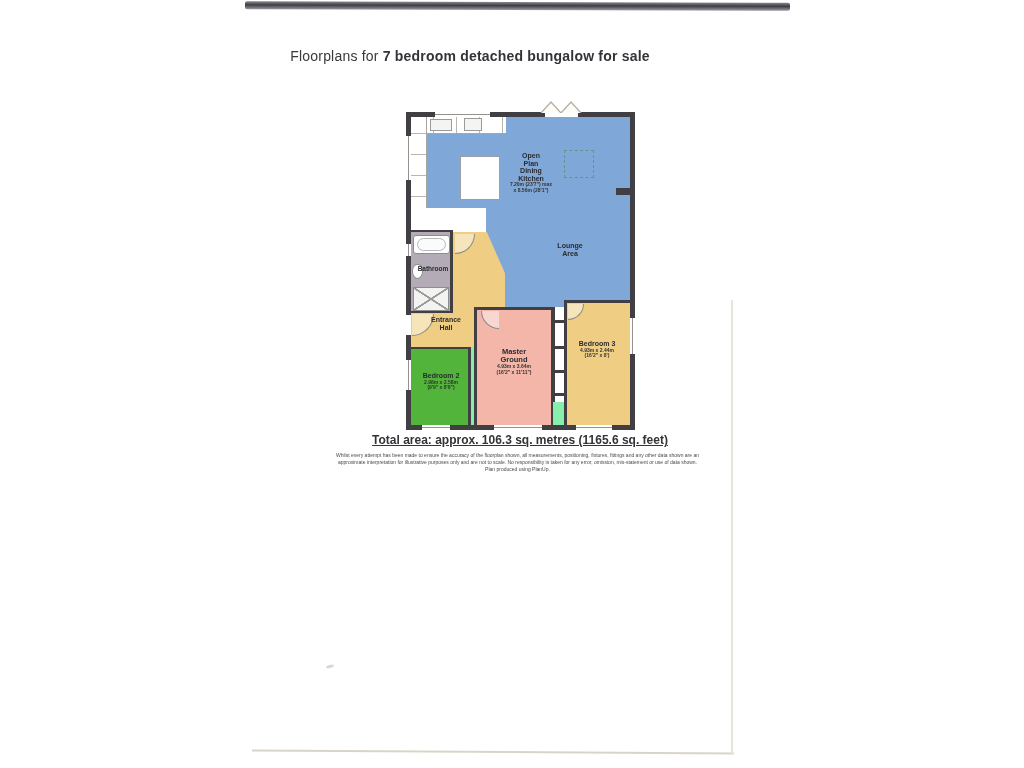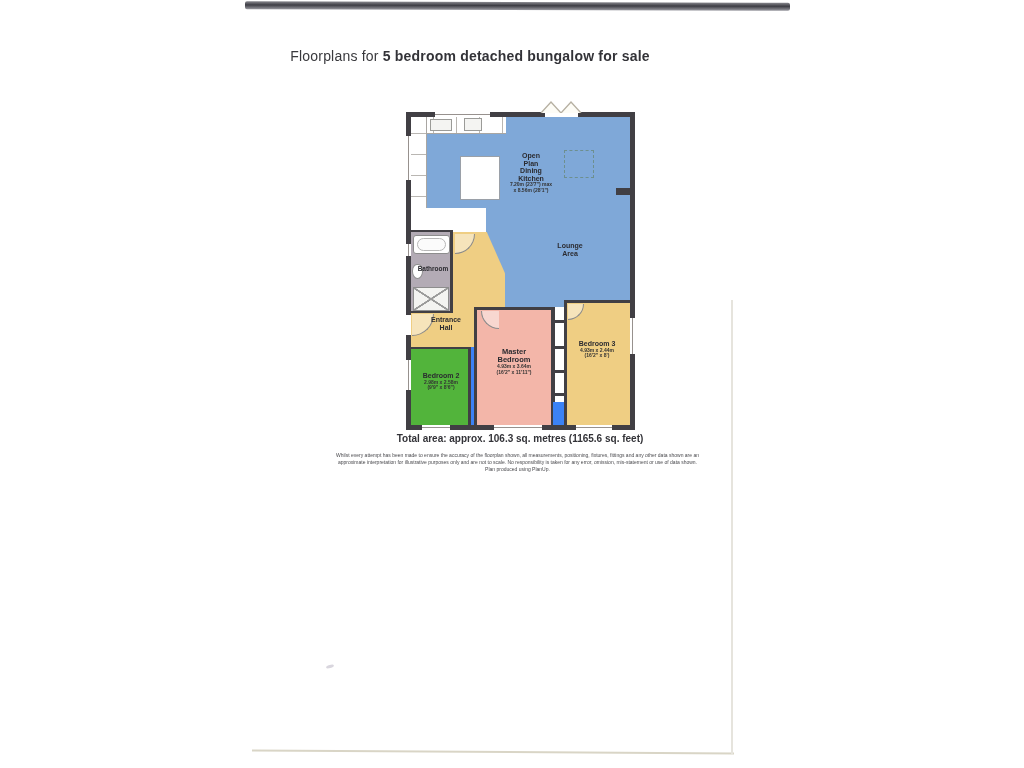--- a/index.html
+++ b/index.html
@@ -11,21 +11,21 @@
     background:linear-gradient(to bottom,#88888e 0%,#3d3d44 45%,#9a9aa1 100%);
     border-radius:2px;transform:rotate(0.15deg);}
   #page-edge-bottom{left:252px;top:751px;width:482px;height:2px;background:#d9d5c6;transform:rotate(0.35deg);}
   #page-edge-right{left:731px;top:300px;width:2px;height:454px;background:#e6e4dd;}
   #smudge{left:326px;top:665px;width:8px;height:3px;background:#d9d6de;border-radius:50%;transform:rotate(-15deg);}
   
   #title{left:250px;top:48px;width:440px;text-align:center;font-size:14px;letter-spacing:.2px;color:#39393d;}
   #title b{color:#333338;}
   #floor-label{left:245px;top:78px;width:545px;text-align:center;font-size:9px;font-weight:bold;color:#3a3a3f;}
   
-  #plan{left:406px;top:112px;width:229px;height:318px;background:#3b82f6;}
+  #plan{left:406px;top:112px;width:229px;height:318px;background:#86efac;}
   .wall{background:#413f44;}
   #outer-wall{left:0;top:0;width:229px;height:318px;border:5px solid #413f44;box-sizing:border-box;}
   .room{box-sizing:border-box;}
   .rl{text-align:center;font-weight:bold;color:#2b2b30;line-height:1.08;}
   .rl .nm{font-size:7px;display:block;}
   .rl .nm-lg{font-size:7.5px;display:block;}
   .dims{font-size:5px;font-weight:600;display:block;line-height:1.15;color:#333;}
   .win-h{height:5px;background:linear-gradient(to bottom,#fff 0 2px,#97918e 2px 3px,#fff 3px 5px);}
   .win-v{width:5px;background:linear-gradient(to right,#fff 0 2px,#97918e 2px 3px,#fff 3px 5px);}
   .arc{border:1px solid #8b8b8b;background:rgba(255,255,255,.45);}
@@ -38,21 +38,21 @@
 </head>
 <body>
 
 <div id="canvas">
 
   <div id="scan-strip" class="abs"></div>
   <div id="page-edge-bottom" class="abs"></div>
   <div id="page-edge-right" class="abs"></div>
   <div id="smudge" class="abs"></div>
 
-  <div id="title" class="abs"><span>Floorplans for </span><b>5 bedroom detached bungalow for sale</b></div>
+  <div id="title" class="abs"><span>Floorplans for </span><b>7 bedroom detached bungalow for sale</b></div>
 
   <div id="plan" class="abs">
 
     <div class="abs room" style="left:5px;top:5px;width:219px;height:190px;background:#7fa8d8;"></div>
 
     <div class="abs" style="left:5px;top:5px;width:95px;height:16px;background:#fff;border-bottom:1px solid #a9a6a2;
          background-image:repeating-linear-gradient(90deg,transparent 0 22px,#b9b6b2 22px 23px);"></div>
     <div class="abs" style="left:5px;top:5px;width:15px;height:100px;background:#fff;border-right:1px solid #a9a6a2;
          background-image:repeating-linear-gradient(0deg,transparent 0 20px,#b9b6b2 20px 21px);"></div>
     <div class="abs" style="left:24px;top:7px;width:20px;height:10px;background:#f4f4f2;border:1px solid #9b9b98;"></div>
@@ -132,29 +132,29 @@
       <span class="nm">Entrance</span>
       <span class="nm">Hall</span>
     </div>
     <div class="abs rl" style="left:7px;top:260px;width:56px;">
       <span class="nm">Bedroom 2</span>
       <span class="dims">2.98m x 2.58m</span>
       <span class="dims">(9'9" x 8'6")</span>
     </div>
     <div class="abs rl" style="left:75px;top:236px;width:66px;">
       <span class="nm-lg">Master</span>
-      <span class="nm-lg">Bedroom</span>
+      <span class="nm-lg">Ground</span>
       <span class="dims">4.93m x 3.64m</span>
       <span class="dims">(16'2" x 11'11")</span>
     </div>
     <div class="abs rl" style="left:160px;top:228px;width:62px;">
       <span class="nm">Bedroom 3</span>
       <span class="dims">4.93m x 2.44m</span>
       <span class="dims">(16'2" x 8')</span>
     </div>
   </div>
 
-  <div class="abs" style="left:300px;top:433px;width:440px;text-align:center;font-size:10px;font-weight:bold;color:#333338;">Total area: approx. 106.3 sq. metres (1165.6 sq. feet)</div>
+  <div class="abs" style="left:300px;top:433px;width:440px;text-align:center;font-size:12px;font-weight:bold;color:#333338;text-decoration:underline;">Total area: approx. 106.3 sq. metres (1165.6 sq. feet)</div>
   <div class="abs" style="left:245px;top:452px;width:545px;text-align:center;font-size:5px;color:#4a4a4e;">Whilst every attempt has been made to ensure the accuracy of the floorplan shown, all measurements, positioning, fixtures, fittings and any other data shown are an</div>
   <div class="abs" style="left:245px;top:459px;width:545px;text-align:center;font-size:5px;color:#4a4a4e;">approximate interpretation for illustrative purposes only and are not to scale. No responsibility is taken for any error, omission, mis-statement or use of data shown.</div>
   <div class="abs" style="left:245px;top:466px;width:545px;text-align:center;font-size:5px;color:#4a4a4e;">Plan produced using PlanUp.</div>
 
 </div>
 
 </body></html>

